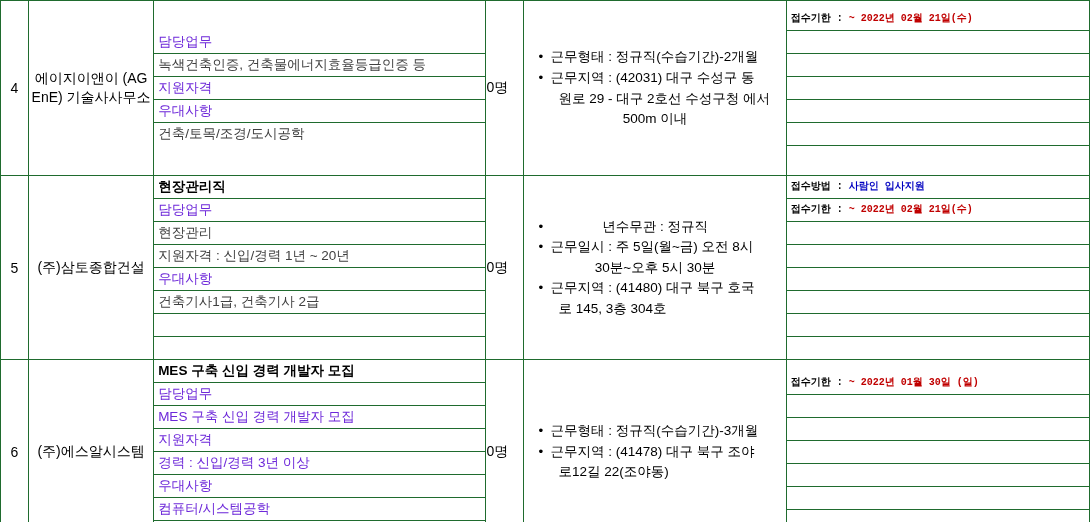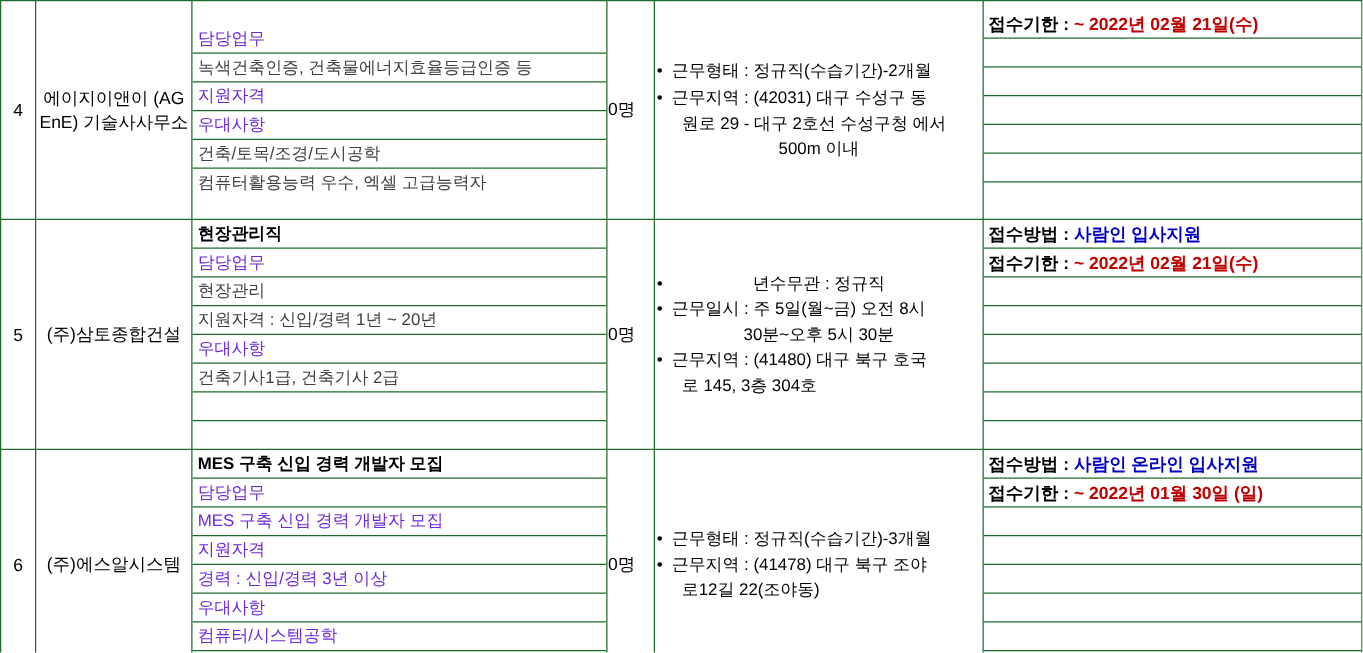--- a/index.html
+++ b/index.html
@@ -85,21 +85,21 @@
     color: #6d28d9;
   }
 
   
   .cell-cond {
     padding: 4px 8px 4px 6px;
     font-size: 13.5px;
     line-height: 1.45;
   }
   .cond-list {
-    margin: 1px;
+    margin: 14px;
     padding: 0;
     list-style: none;
   }
   .cond-list li {
     position: relative;
     padding-left: 12px;
     margin-bottom: 1px;
   }
   .cond-list li.bulleted::before {
     content: "•";
@@ -129,24 +129,25 @@
     table-layout: fixed;
     width: 100%;
     height: 100%;
   }
   table.apply-inner td {
     border: 1px solid #1f6b2e;
     border-left: none;
     border-right: none;
     height: 22px;
     padding: 0 4px;
-    font-size: 14px;
+    font-size: 10px;
     line-height: 20px;
     white-space: nowrap;
     overflow: hidden;
+    font-family: Liberation Mono, monospace;
   }
   table.apply-inner tr:first-child > td { border-top: none; }
   table.apply-inner tr:last-child > td { border-bottom: none; }
   .lbl {
     font-weight: bold;
     color: #000;
   }
   .val-red {
     font-weight: bold;
     color: #c00000;
@@ -185,23 +186,20 @@
                 </tr>
                 <tr>
                   <td class="sub-grey">지원자격</td>
                 </tr>
                 <tr>
                   <td class="sub-grey">우대사항</td>
                 </tr>
                 <tr>
                   <td class="sub-blank">건축/토목/조경/도시공학</td>
                 </tr>
-                <tr>
-                  <td class="sub-blank">컴퓨터활용능력 우수, 엑셀 고급능력자</td>
-                </tr>
               </tbody>
             </table>
           </td>
           <td class="cell-cnt">0명</td>
           <td class="cell-cond">
             <ul class="cond-list">
               <li class="bulleted">근무형태 : 정규직(수습기간)-2개월</li>
               <li class="bulleted">근무지역 : (42031) 대구 수성구 동</li>
               <li class="cont">원로 29 - 대구 2호선 수성구청 에서</li>
               <li class="cont-center">500m 이내</li>
@@ -347,23 +345,20 @@
             <ul class="cond-list">
               <li class="bulleted">근무형태 : 정규직(수습기간)-3개월</li>
               <li class="bulleted">근무지역 : (41478) 대구 북구 조야</li>
               <li class="cont">로12길 22(조야동)</li>
             </ul>
           </td>
           <td class="cell-apply">
             <table class="apply-inner">
               <tbody>
                 <tr>
-                  <td><span class="lbl">접수방법 :</span> <span class="val-blue">사람인 온라인 입사지원</span></td>
-                </tr>
-                <tr>
                   <td><span class="lbl">접수기한 :</span> <span class="val-red">~ 2022년 01월 30일 (일)</span></td>
                 </tr>
                 <tr>
                   <td>&nbsp;</td>
                 </tr>
                 <tr>
                   <td>&nbsp;</td>
                 </tr>
                 <tr>
                   <td>&nbsp;</td>

